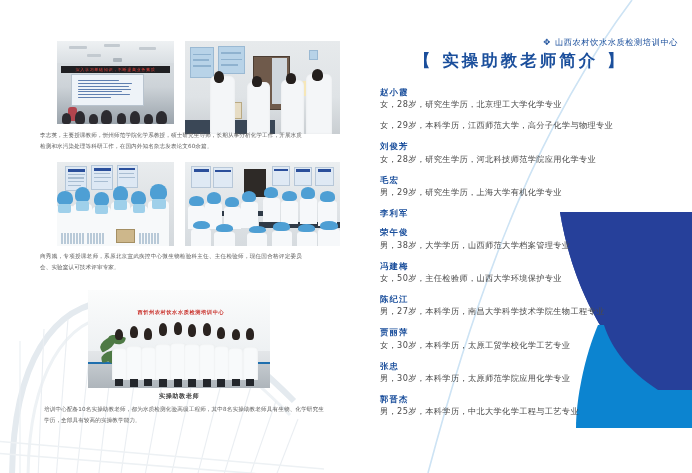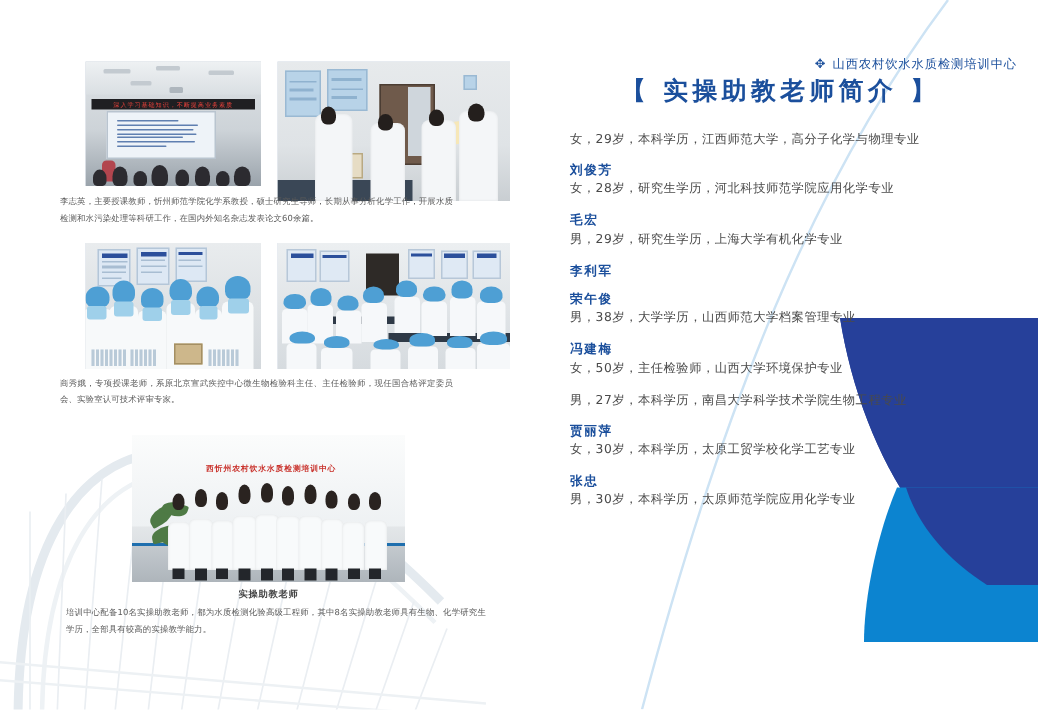--- a/index.html
+++ b/index.html
@@ -228,20 +228,24 @@
   </svg>
 
   <div class="brand">
     <span class="logo-mark">✥</span><span>山西农村饮水水质检测培训中心</span>
   </div>
 
   <div class="section-title">【 实操助教老师简介 】</div>
 
   <div class="staff-list">
     <div class="staff-entry">
+      <div class="staff-name">赵小霞</div>
+      <div class="staff-detail">女，28岁，研究生学历，北京理工大学化学专业</div>
+    </div>
+    <div class="staff-entry">
       <div class="staff-detail">女，29岁，本科学历，江西师范大学，高分子化学与物理专业</div>
     </div>
     <div class="staff-entry">
       <div class="staff-name">刘俊芳</div>
       <div class="staff-detail">女，28岁，研究生学历，河北科技师范学院应用化学专业</div>
     </div>
     <div class="staff-entry">
       <div class="staff-name">毛宏</div>
       <div class="staff-detail">男，29岁，研究生学历，上海大学有机化学专业</div>
     </div>
@@ -250,29 +254,34 @@
     </div>
     <div class="staff-entry">
       <div class="staff-name">荣午俊</div>
       <div class="staff-detail">男，38岁，大学学历，山西师范大学档案管理专业</div>
     </div>
     <div class="staff-entry">
       <div class="staff-name">冯建梅</div>
       <div class="staff-detail">女，50岁，主任检验师，山西大学环境保护专业</div>
     </div>
     <div class="staff-entry">
+      <div class="staff-name">陈纪江</div>
       <div class="staff-detail">男，27岁，本科学历，南昌大学科学技术学院生物工程专业</div>
     </div>
     <div class="staff-entry">
       <div class="staff-name">贾丽萍</div>
       <div class="staff-detail">女，30岁，本科学历，太原工贸学校化学工艺专业</div>
     </div>
     <div class="staff-entry">
       <div class="staff-name">张忠</div>
       <div class="staff-detail">男，30岁，本科学历，太原师范学院应用化学专业</div>
+    </div>
+    <div class="staff-entry">
+      <div class="staff-name">郭晋杰</div>
+      <div class="staff-detail">男，25岁，本科学历，中北大学化学工程与工艺专业</div>
     </div>
   </div>
 
   <div class="photo p1">
     <div class="inner">
       <div class="p1-wall"></div>
       <div class="p1-ceiling"></div>
       <div class="p1-ceil-tile" style="left:10%; top:6%; width:16%;"></div>
       <div class="p1-ceil-tile" style="left:40%; top:4%; width:14%;"></div>
       <div class="p1-ceil-tile" style="left:70%; top:7%; width:15%;"></div>

